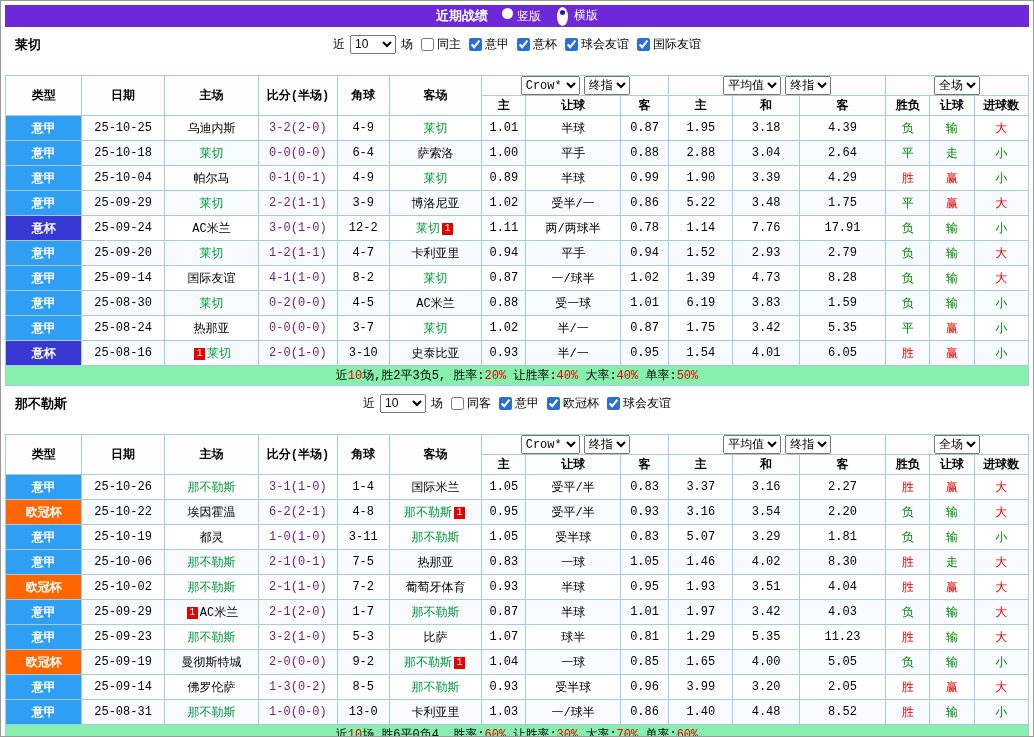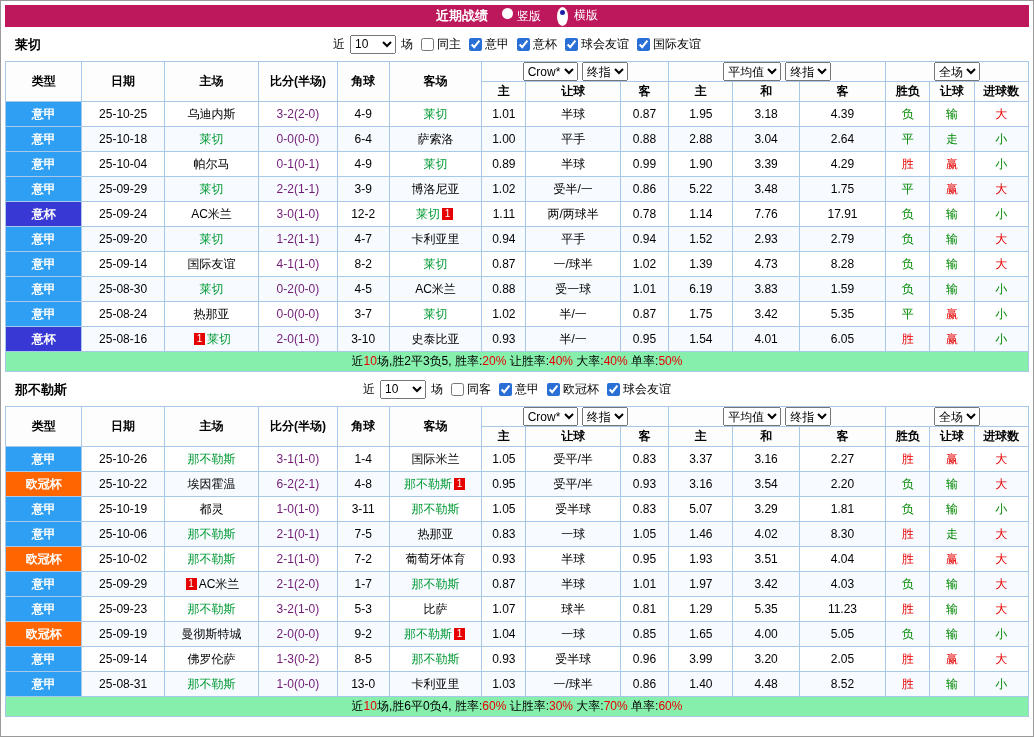--- a/index.html
+++ b/index.html
@@ -4,36 +4,36 @@
 <style>
   * { box-sizing: border-box; }
   html,body { margin:0; padding:0; }
   body {
     width:1034px; height:737px;
     font-family:"Liberation Sans","DejaVu Sans",sans-serif;
     font-size:12px; color:#000; background:#fff;
     border:1px solid #9a9a9a; padding:4px; overflow:hidden;
   }
   .topbar {
-    height:22px; background:#be185d; color:#fff;
+    height:22px; background:#6d28d9; color:#fff;
     display:flex; align-items:center; justify-content:center; gap:14px;
   }
   .bar-title { font-weight:bold; font-size:13px; }
   .radio { display:inline-flex; align-items:flex-start; gap:4px; cursor:pointer; }
   .rdot { width:11px; height:11px; border-radius:50%; background:#fff; display:inline-block; position:relative; }
   .rdot.sel::after { content:""; position:absolute; left:3px; top:3px; width:5px; height:5px; border-radius:50%; background:#1e1ea8; }
   .section { margin-top:6px; }
   .sec-head { position:relative; height:22px; text-align:center; }
   .team-title { position:absolute; left:10px; top:3px; font-weight:bold; font-size:13px; }
   .filters { display:inline-flex; align-items:center; gap:3px; height:22px; }
   .sel { font-size:12px; height:19px; font-family:inherit; margin:0 2px; }
   .count { width:46px; }
   .cb-label { display:inline-flex; align-items:center; gap:2px; cursor:pointer; }
   .cb-label input { width:13px; height:13px; margin:0 1px 0 5px; accent-color:#2a6fd6; }
-  table.grid { width:100%; border-collapse:collapse; table-layout:fixed; margin-top:6px; }
+  table.grid { width:100%; border-collapse:collapse; table-layout:fixed; margin-top:20px;font-family:Liberation Mono, monospace; }
   .grid th, .grid td {
     border:1px solid #a8c8e8; text-align:center; padding:0 2px;
     overflow:hidden; white-space:nowrap;
   }
   .grid thead th { height:20px; font-weight:bold; background:#fdfdfd; }
   .grid tbody td { height:25px; }
   .grid tbody tr:nth-child(even) { background:#f7fbff; }
   .grid tfoot td { height:20px; background:#86efac; }
   td.type { color:#fff; font-weight:bold; }
   .score { color:#701a75; }

